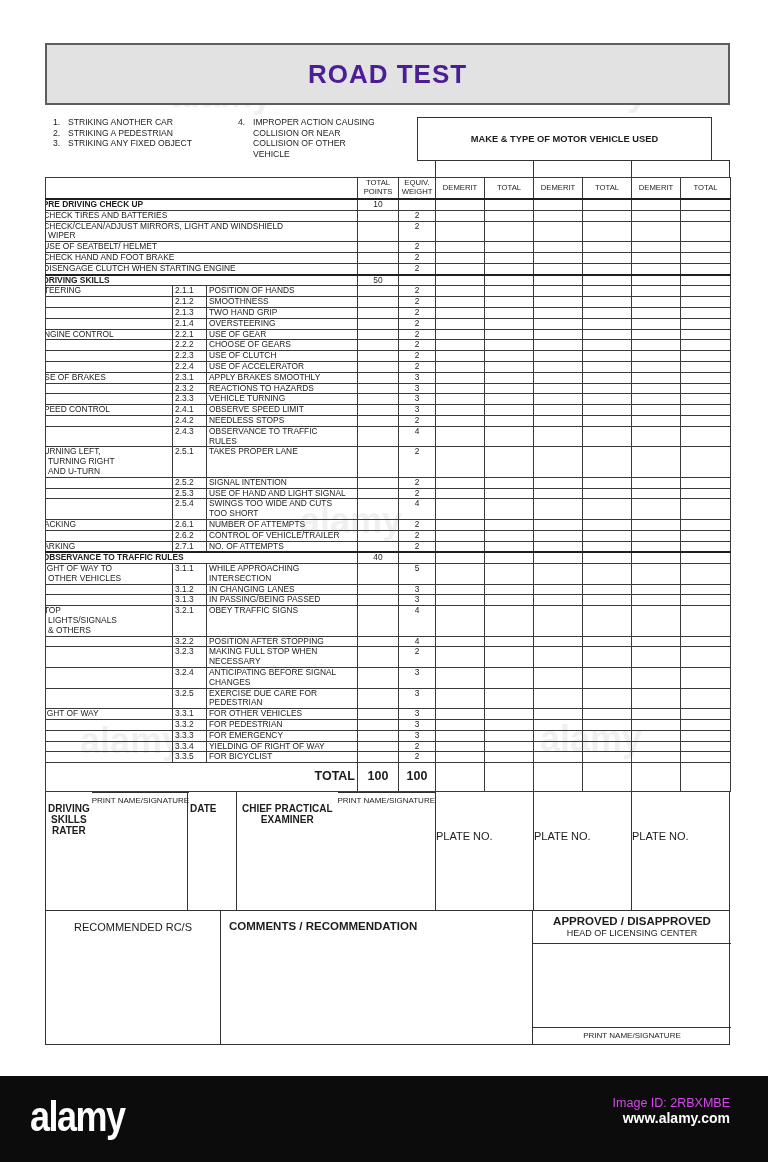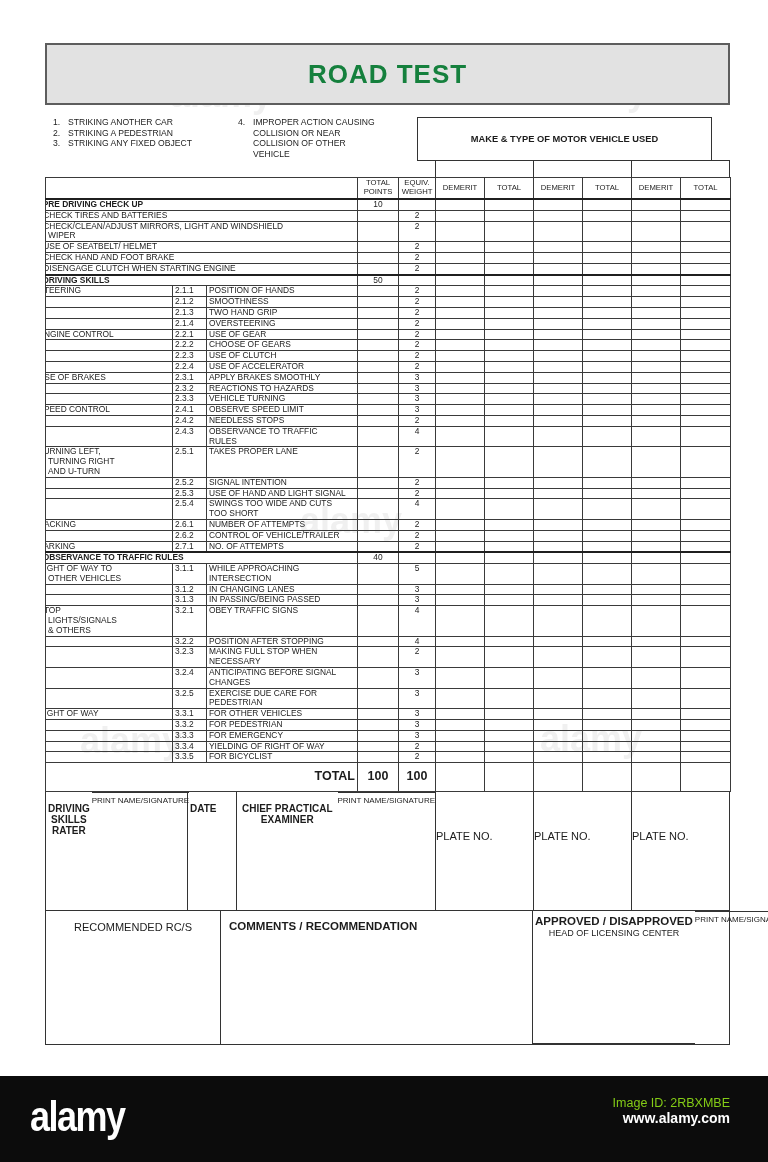--- a/index.html
+++ b/index.html
@@ -6,21 +6,21 @@
   #page {
     position:relative; width:768px; height:1162px; background:#ffffff;
     font-family:"Liberation Sans", sans-serif; color:#1c1c1c; overflow:hidden;
   }
   
   .titlebox {
     position:absolute; left:45px; top:43px; width:685px; height:62px;
     background:#e2e2e2; border:2px solid #5d5d5d; box-sizing:border-box;
     display:flex; align-items:center; justify-content:center;
   }
-  .titlebox .t { font-size:26px; font-weight:bold; letter-spacing:1px; color:#15803d; }
+  .titlebox .t { font-size:26px; font-weight:bold; letter-spacing:1px; color:#4c1d95; }
   
   .violations { position:absolute; left:53px; top:117px; width:380px; display:flex; font-size:8.6px; line-height:10.6px; }
   .vcol1 { width:185px; }
   .vitem { display:flex; margin-bottom:0px; }
   .vnum { width:15px; flex:none; }
   .vtext { white-space:pre-line; }
   
   .vehiclebox {
     position:absolute; left:417px; top:117px; width:295px; height:44px;
     border:1px solid #333; box-sizing:border-box; background:#fff;
@@ -51,31 +51,31 @@
   .sigrow { display:flex; width:685px; height:119px; border:1px solid #333; border-top:none; box-sizing:border-box; background:#fff; }
   .sigcell { border-right:1px solid #333; box-sizing:border-box; display:flex; flex-direction:row; flex:none; }
   .sigcell.last { border-right:none; }
   .siglabel { font-weight:bold; font-size:10px; text-align:center; padding:11px 2px 0; }
   .platelabel { font-size:11px; text-align:center; padding-top:38px; }
   .sig-spacer { flex:1; }
   .printrow { border-top:1px solid #333; height:16px; line-height:15px; text-align:center; font-size:8px; flex:none; }
   
   .comrow { display:flex; width:685px; height:135px; border:1px solid #333; margin-top:-1px; box-sizing:border-box; background:#fff; }
   .comcell { border-right:1px solid #333; box-sizing:border-box; flex:none; }
-  .comcell.last { border-right:none; display:flex; flex-direction:row; }
+  .comcell.last { border-right:none; display:flex; flex-direction:column; }
   .comments-label { font-weight:bold; font-size:11.5px; padding:9px 8px; }
   .rec-label { font-size:11px; text-align:center; padding-top:10px; }
   .appr-head { border-bottom:1px solid #333; text-align:center; padding:4px 2px 5px; flex:none; }
   .appr-line1 { font-weight:bold; font-size:11.5px; }
   .appr-line2 { font-size:9px; margin-top:1px; }
   
   .footer { position:absolute; left:0; bottom:0; width:768px; height:86px; background:#0c0c0c; }
   .brand { position:absolute; left:30px; top:16px; color:#fff; font-weight:bold; font-size:36px; letter-spacing:-1.5px; transform:scaleY(1.18); transform-origin:top left; }
   .fright { position:absolute; right:38px; top:20px; text-align:right; color:#fff; }
-  .fid  { font-size:12.5px; color:#84cc16; }
+  .fid  { font-size:12.5px; color:#d946ef; }
   .furl { font-size:14px; font-weight:bold; }
   
   .wm { position:absolute; color:rgba(110,110,110,0.10); font-weight:bold; font-size:36px; pointer-events:none; }
 </style>
 </head>
 <body>
 
 <div id="page">
 
   <div class="wm" style="left:170px; top:74px;">alamy</div>

